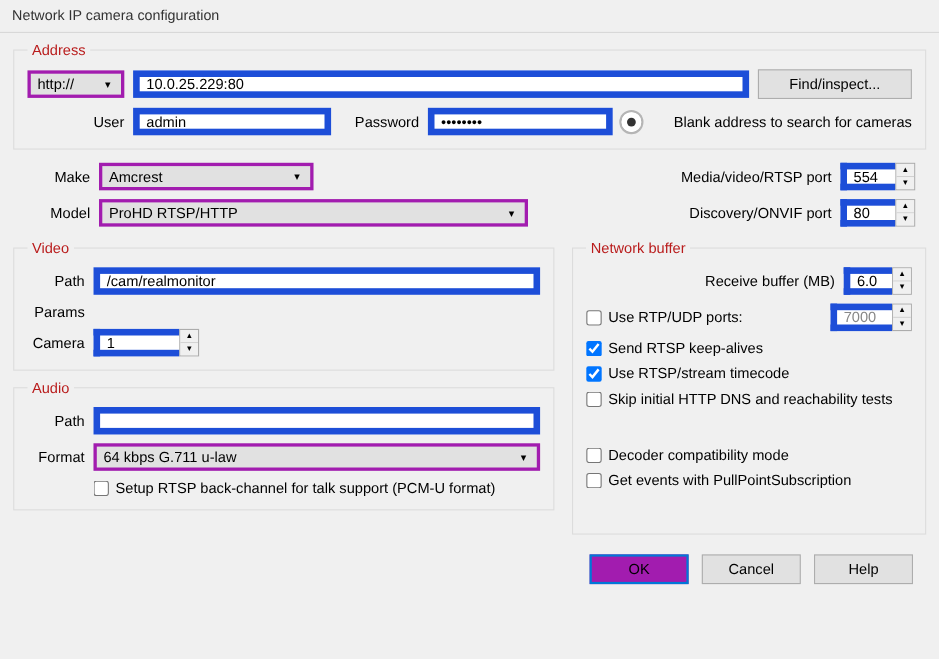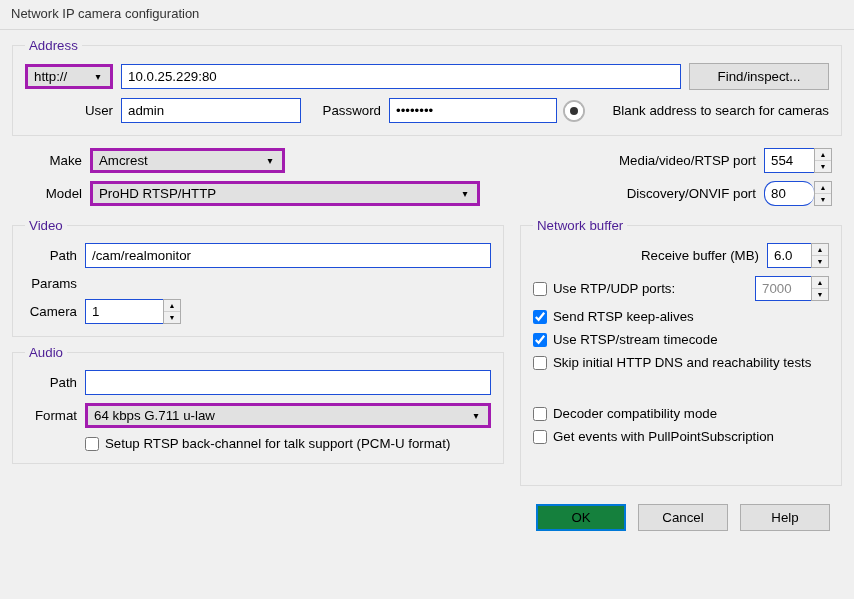--- a/index.html
+++ b/index.html
@@ -22,46 +22,46 @@
 .window-body { padding: 0 8px 8px; }
 fieldset {
   border: 1px solid #dcdcdc;
   margin: 8px 4px 4px;
   padding: 10px 12px 12px;
   position: relative;
 }
 legend {
   padding: 0 4px;
   font-size: 13.3px;
-  color: #4c1d95;
+  color: #b91c1c;
   background: #f0f0f0;
 }
 .row { display:flex; align-items:center; gap:8px; margin-bottom:8px; }
 .row:last-child { margin-bottom:0; }
 .lbl { text-align:right; display:inline-block; }
 .lbl-70 { width:52px; }
 input[type=text], input[type=password], select, .spin-input {
   font-family:inherit; font-size:13.3px;
-  background:#fff; border:1px solid #1d4ed8;
+  background:#fff; border:6px solid #1d4ed8;
   height:25px; padding:0 6px;
 }
 .dropdown-like {
   border:3px solid #a21caf; background:#e1e1e1; height:25px;
   display:flex; align-items:center; padding:0 4px 0 6px;
   position:relative; cursor:default;
 }
 .dropdown-like .dd-arrow {
   margin-left:auto; width:16px; text-align:center; font-size:10px;
 }
 .btn {
   background:#e1e1e1; border:1px solid #adadad; height:27px;
   padding:0 10px; font-family:inherit; font-size:13.3px; cursor:default;
 }
 .btn.primary {
-  border:2px solid #0078d7; background:#15803d;
+  border:2px solid #0078d7; background:#a21caf;
 }
 .radio-circ {
   width:18px; height:18px; border-radius:50%;
   background:#fff;
   box-shadow:0 0 0 2px #b5b5b5, 0 0 0 3px #fff inset;
   display:flex; align-items:center; justify-content:center;
 }
 .radio-dot { width:8px; height:8px; border-radius:50%; background:#333; }
 .spinwrap { display:flex; }
 .spinwrap input { border-right:0; }
@@ -137,21 +137,21 @@
     </div>
     <div class="row">
       <span class="lbl" style="width:60px;">Model</span>
       <div class="dropdown-like" style="width:390px;">
         <span>ProHD RTSP/HTTP</span>
         <span class="dd-arrow">▾</span>
       </div>
       <span style="flex:1"></span>
       <span class="lbl">Discovery/ONVIF port</span>
       <div class="spinwrap">
-        <input type="text" style="width: 50px; border-radius: 11px;" class="spin-input" value="80">
+        <input type="text" style="width: 50px;" class="spin-input" value="80">
         <div class="spinbtns">
             <span>▲</span>
             <span>▼</span>
           </div>
       </div>
     </div>
   </div>
 
   <div class="two-col">
     <div class="left-col">

